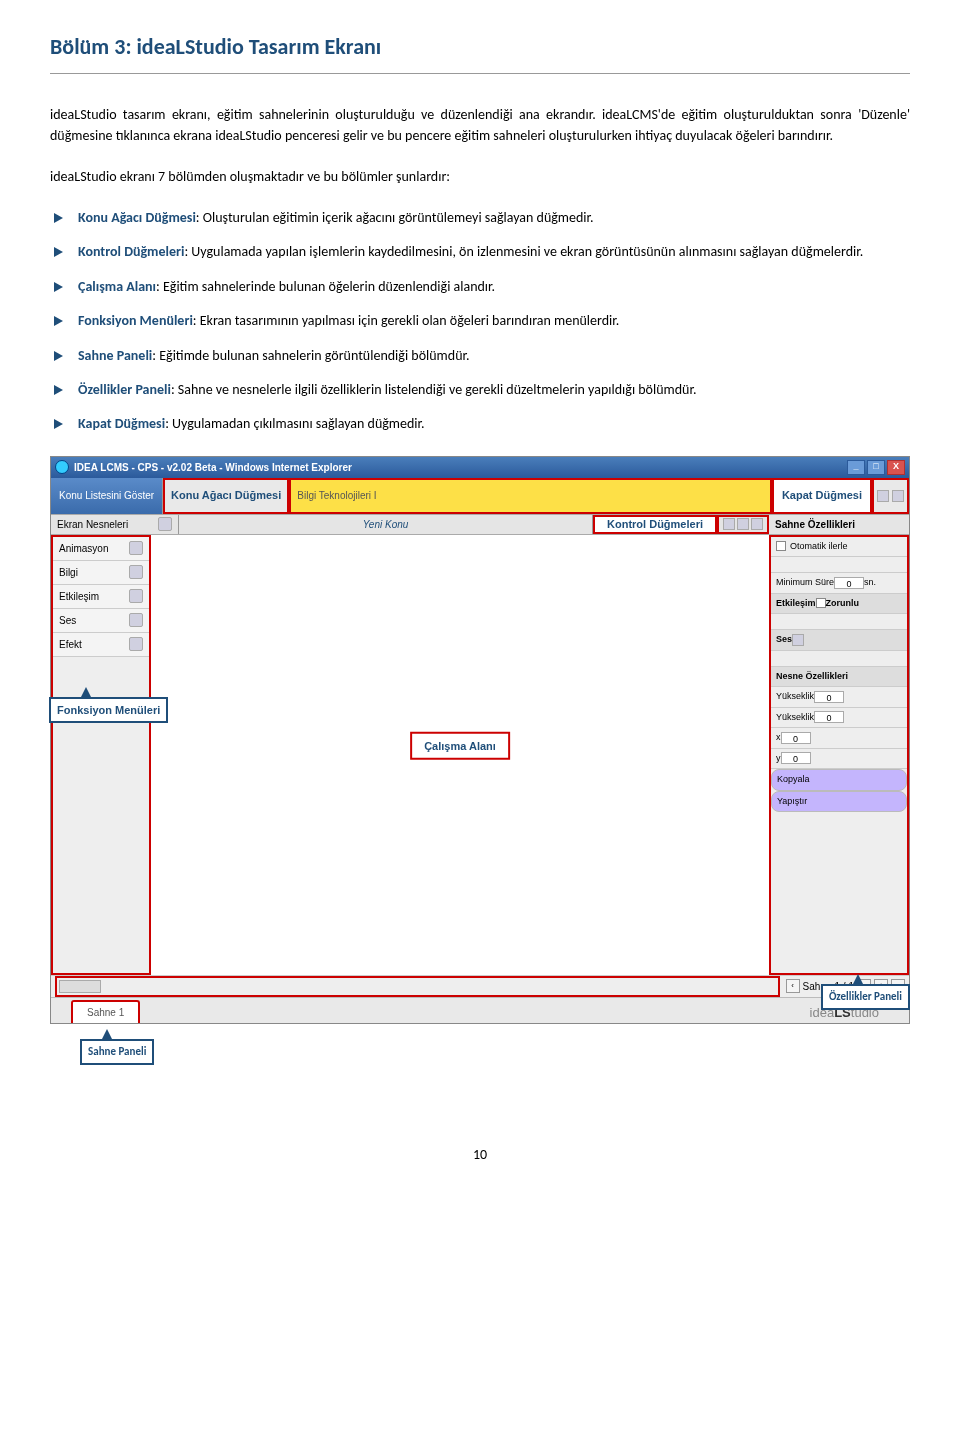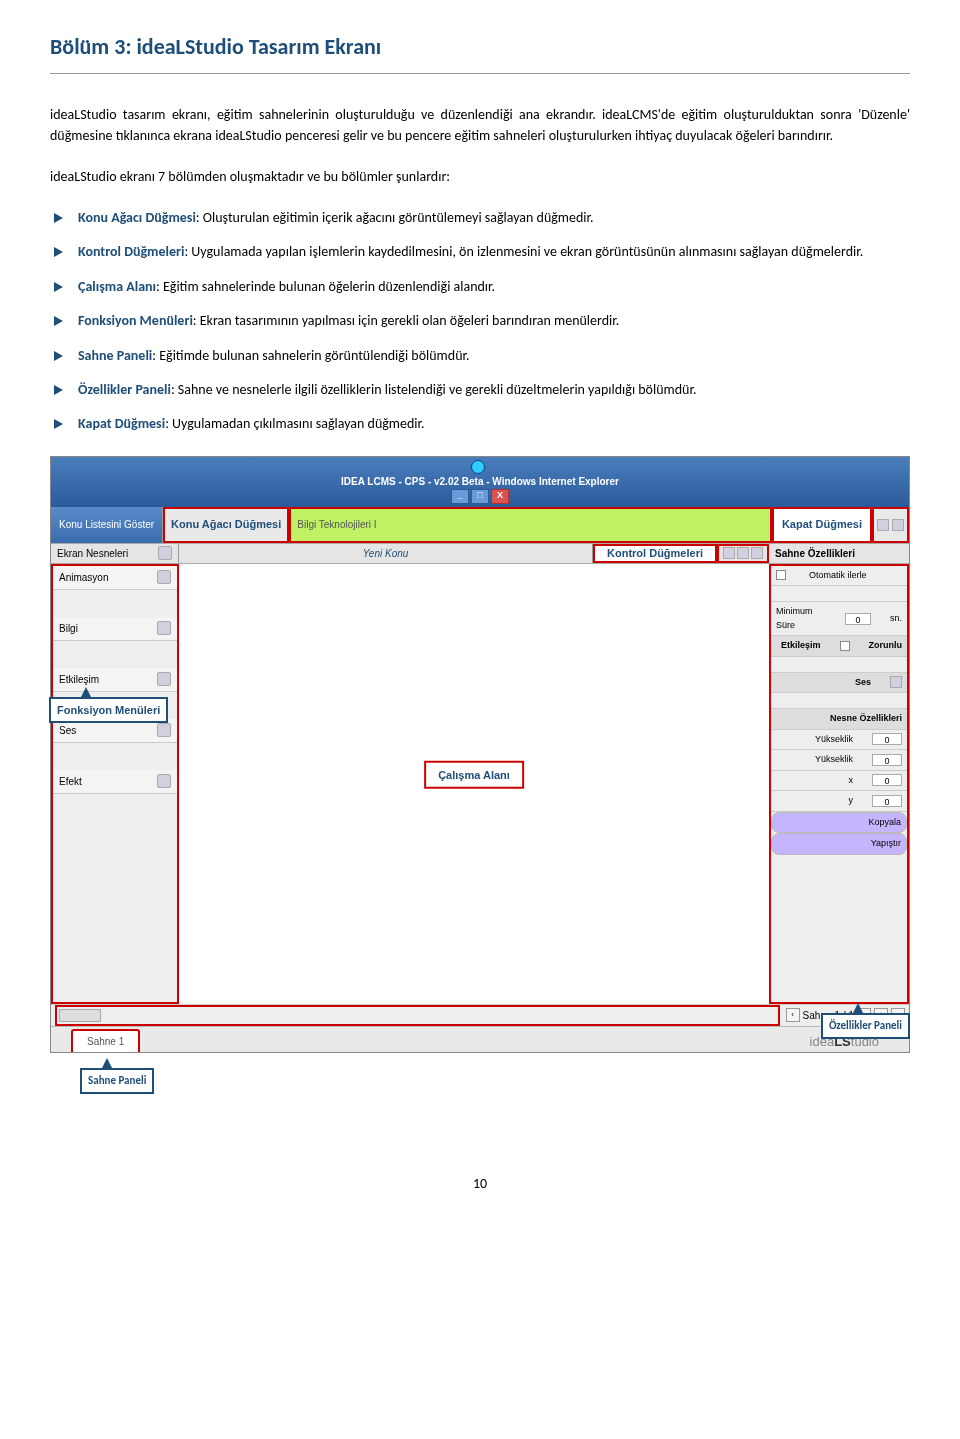--- a/index.html
+++ b/index.html
@@ -6,52 +6,52 @@
   body { font-family: Calibri, Arial, sans-serif; background: #fff; color: #000; width: 960px; margin: 0 auto; padding: 30px 50px; font-size: 14px; line-height: 1.5; }
   h1 { color: #1f4e79; font-size: 22px; font-weight: bold; margin-bottom: 10px; }
   .hr { border-bottom: 1px solid #999; margin-bottom: 30px; }
   p { text-align: justify; margin-bottom: 20px; }
   ul.main { list-style: none; padding: 0; margin-bottom: 20px; }
   ul.main > li { position: relative; padding-left: 28px; text-align: justify; margin-bottom: 12px; line-height: 1.6; }
   ul.main > li::before { content: ""; position: absolute; left: 4px; top: 6px; width: 0; height: 0; border-top: 5px solid transparent; border-bottom: 5px solid transparent; border-left: 9px solid #1f4e79; }
   .term { color: #1f4e79; font-weight: bold; }
 
   .screenshot { border: 1px solid #888; background: #fff; width: 100%; font-size: 10px; font-family: Tahoma, Arial, sans-serif; position: relative; }
-  .titlebar { background: linear-gradient(#4a7ebb,#2b5a9b); color: #fff; display: flex; align-items: center; padding: 3px 4px; flex-direction: column; }
+  .titlebar { background: linear-gradient(#4a7ebb,#2b5a9b); color: #fff; display: flex; align-items: center; padding: 3px 4px; }
   .titlebar .ie-icon { width: 14px; height: 14px; background: #3cf; border-radius: 50%; margin-right: 5px; display: inline-block; border:1px solid #048; }
   .titlebar .title { flex: 1; font-weight: bold; }
   .winbtns { display:flex; gap:2px; }
   .winbtn { width: 18px; height: 15px; background: #6a9bd8; border: 1px solid #2b5a9b; display:flex; align-items:center; justify-content:center; color:#fff; font-size:9px; font-weight:bold; }
   .winbtn.close { background:#d9534f; border-color:#b03030; }
 
   .toolbar-row1 { display:flex; align-items:stretch; background:#e9e9e9; border-bottom:1px solid #aaa; height:37px; }
   .toolbar-row1 .konu-liste { background:linear-gradient(#5a8bc9,#3a6bab); color:#fff; padding:3px 8px; display:flex; align-items:center; gap:4px; border-right:1px solid #999; }
   .toolbar-row1 .segment { display:flex; align-items:center; padding:0 6px; border:2px solid #c00; margin:0; }
   .toolbar-row1 .label-bold { font-weight:bold; color:#1f4e79; font-size:11px; }
-  .toolbar-row1 .bilgi { flex:1; text-align:center; color:#555; background:#bef264; }
+  .toolbar-row1 .bilgi { flex:1; text-align:center; color:#555; background:#fde047; }
   .toolbar-row1 .kapat { font-weight:bold; color:#1f4e79; font-size:11px; border:2px solid #c00; padding:0 8px; display:flex; align-items:center; background:#fff; }
   .toolbar-row1 .kapat-icons { display:flex; gap:3px; padding:0 3px; align-items:center; }
 
   .toolbar-row2 { display:flex; align-items:stretch; background:#e5e5e5; border-bottom:1px solid #aaa; height:20px; }
   .toolbar-row2 .pane { border-right:1px solid #999; padding:2px 6px; display:flex; align-items:center; }
   .toolbar-row2 .yeni { flex:1; text-align:left; color:#1f4e79; justify-content:center;font-style:italic; }
   .toolbar-row2 .kontrol-box { border:2px solid #c00; background:#fff; font-weight:bold; color:#1f4e79; font-size:11px; padding:0 12px; display:flex; align-items:center; }
   .toolbar-row2 .tool-icons { display:flex; gap:2px; padding:0 4px; align-items:center; border:2px solid #c00; }
   .toolbar-row2 .right-label { font-weight:bold; padding:0 6px; display:flex; align-items:center; }
 
   .main-area { display:flex; height:440px; }
-  .sidebar { width:128px; background:#eee; border-right:1px solid #ccc; border:2px solid #c00; display:flex; flex-direction:column;gap:27px; }
+  .sidebar { width:100px; background:#eee; border-right:1px solid #ccc; border:2px solid #c00; display:flex; flex-direction:column; }
   .side-item { padding:4px 6px; border-bottom:1px solid #ccc; display:flex; justify-content:space-between; align-items:center; background:#f4f4f4; }
   .side-icon { width:14px; height:14px; background:#d0d0e0; display:inline-block; border:1px solid #aaa; border-radius:2px; }
 
   .canvas { flex:1; background-image:radial-gradient(circle,#ccc 0.5px,transparent 0.5px); background-size:8px 8px; position:relative; }
   .canvas-label { position:absolute; top:48%; left:50%; transform:translate(-50%,-50%); border:2px solid #c00; background:#fff; font-weight:bold; color:#1f4e79; font-size:11px; padding:4px 12px; }
 
   .rightpanel { width:140px; background:#eee; border-left:1px solid #ccc; display:flex; flex-direction:column; font-size:9px; border:2px solid #c00; }
-  .rp-row { padding:3px 5px; border-bottom:1px solid #ccc; display:flex; justify-content:flex-end; align-items:center;gap:19px; }
+  .rp-row { padding:3px 5px; border-bottom:1px solid #ccc; display:flex; justify-content:flex-start; align-items:center; }
   .rp-head { font-weight:bold; background:#ddd; }
   .rp-input { width:30px; height:12px; border:1px solid #aaa; background:#fff; text-align:center; font-size:9px; }
   .rp-check { width:10px; height:10px; border:1px solid #888; background:#fff; display:inline-block; }
   .rp-btn { text-align:center; background:#c4b5fd; border:1px solid #bbb; border-radius:8px; }
   .rp-small-icon { width:12px; height:12px; background:#d0d0e0; display:inline-block; border:1px solid #aaa; }
 
   .bottom-row { display:flex; align-items:center; background:#eee; border-top:1px solid #ccc; height:22px; padding:0 4px; gap:6px; }
   .thumb-strip { flex:1; display:flex; gap:4px; align-items:center; border:2px solid #c00; height:100%; padding:2px; }
   .thumb { width:42px; height:100%; background:#ddd; border:1px solid #aaa; }
   .sahne-ctrl { display:flex; gap:3px; align-items:center; }

